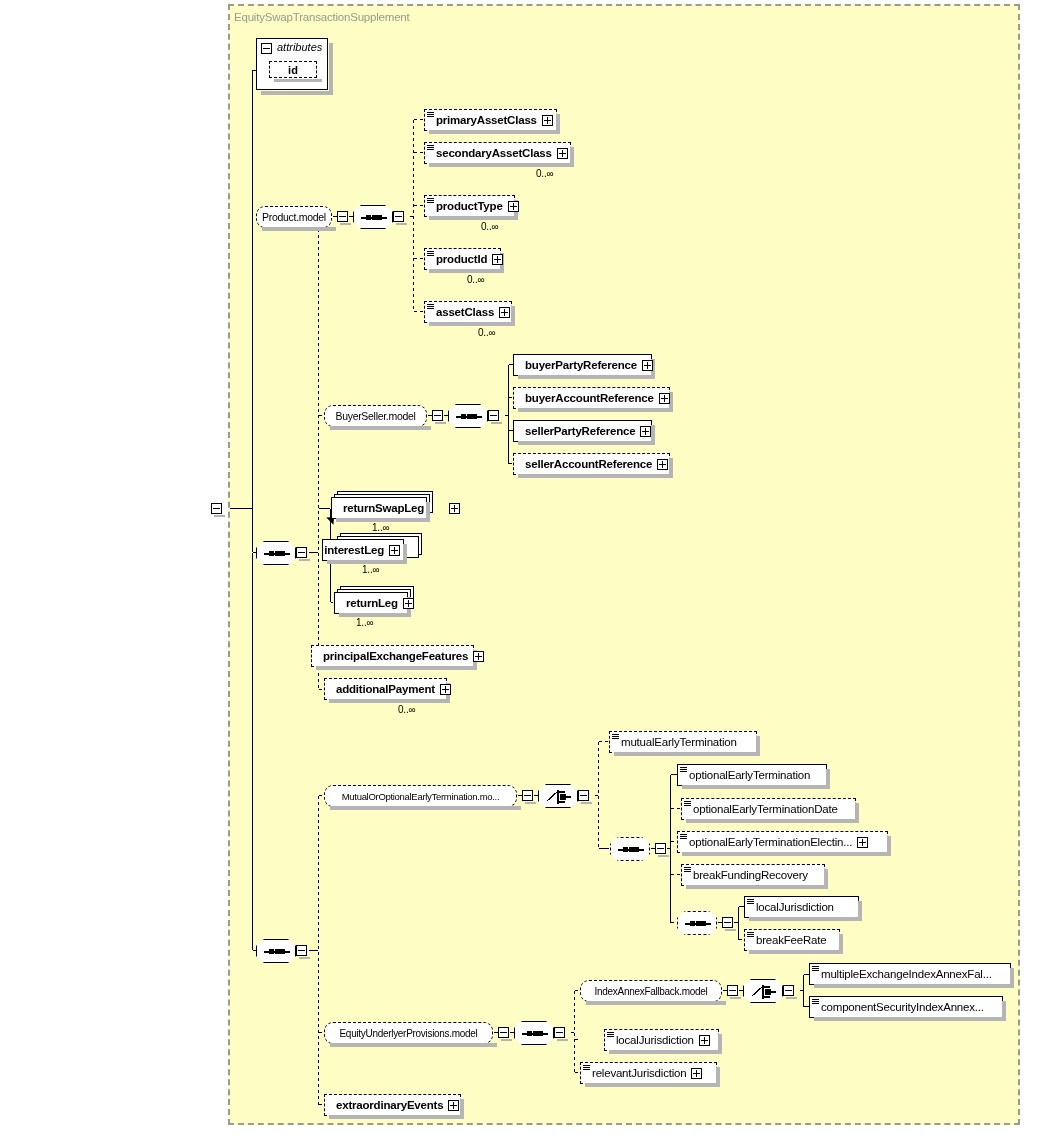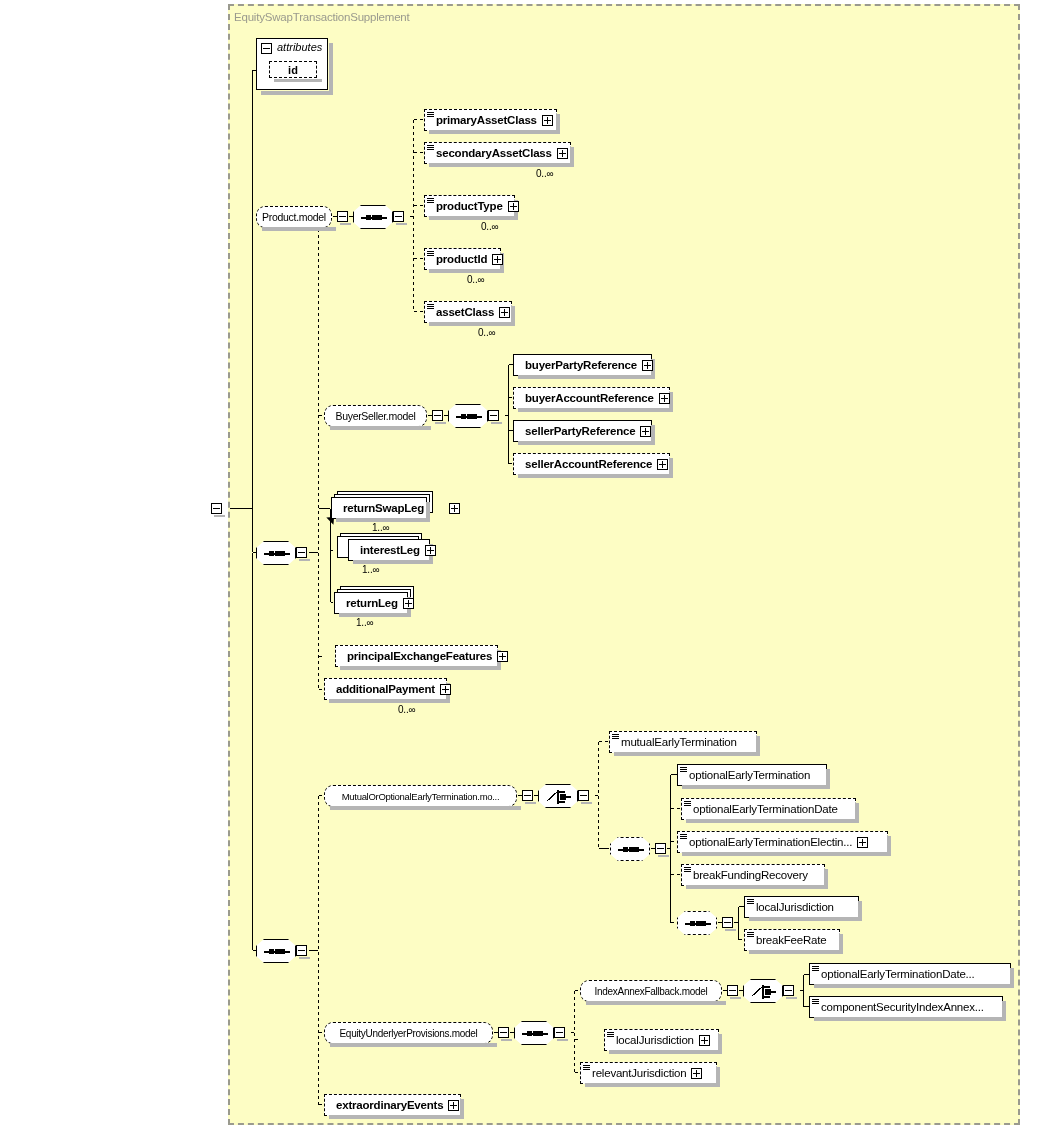--- a/index.html
+++ b/index.html
@@ -489,35 +489,35 @@
   <div class="stack2" style="left:337px;top:491px;width:96px;"></div>
   <div class="stack1" style="left:334px;top:494px;width:96px;"></div>
   <div class="node req" style="left:331px;top:497px;width:96px;gap:20px;">
     <span>returnSwapLeg</span>
     <span class="plus"></span>
   </div>
   <div class="occ" style="left:372px;top:522px;">1..∞</div>
 
   <div class="stack2" style="left:340px;top:533px;width:82px;"></div>
   <div class="stack1" style="left:337px;top:536px;width:82px;"></div>
-  <div class="node req" style="left:348px;top:539px;width:82px;">
+  <div class="node req" style="left:322px;top:539px;width:82px;justify-content:flex-end;">
     <span>interestLeg</span>
     <span class="plus"></span>
   </div>
   <div class="occ" style="left:362px;top:564px;">1..∞</div>
 
   <div class="stack2" style="left:340px;top:586px;width:74px;"></div>
   <div class="stack1" style="left:337px;top:589px;width:74px;"></div>
   <div class="node req" style="left:334px;top:592px;width:74px;">
     <span>returnLeg</span>
     <span class="plus"></span>
   </div>
   <div class="occ" style="left:356px;top:617px;">1..∞</div>
 
-  <div class="node opt" style="left:335px;top:645px;width:163px;">
+  <div class="node opt" style="left:311px;top:645px;width:163px;">
     <span>principalExchangeFeatures</span>
     <span class="plus"></span>
   </div>
 
   <div class="node opt" style="left:324px;top:678px;width:123px;">
     <span>additionalPayment</span>
     <span class="plus"></span>
   </div>
   <div class="occ" style="left:398px;top:704px;">0..∞</div>
 
@@ -684,21 +684,21 @@
   <div class="minus" style="left:783px;top:985px;">
       <span class="sh"></span>
     </div>
 
   <div class="node req thin" style="left:809px;top:963px;width:202px;">
     <span class="eglyph">
         <i></i>
         <i></i>
         <i></i>
       </span>
-    <span>optionalEarlyTerminationDate...</span>
+    <span>multipleExchangeIndexAnnexFal...</span>
   </div>
 
   <div class="node req thin" style="left:809px;top:996px;width:194px;">
     <span class="eglyph">
         <i></i>
         <i></i>
         <i></i>
       </span>
     <span>componentSecurityIndexAnnex...</span>
   </div>

